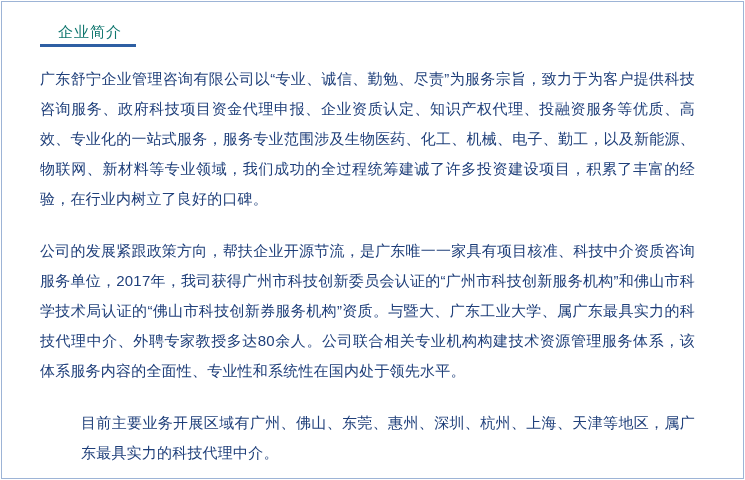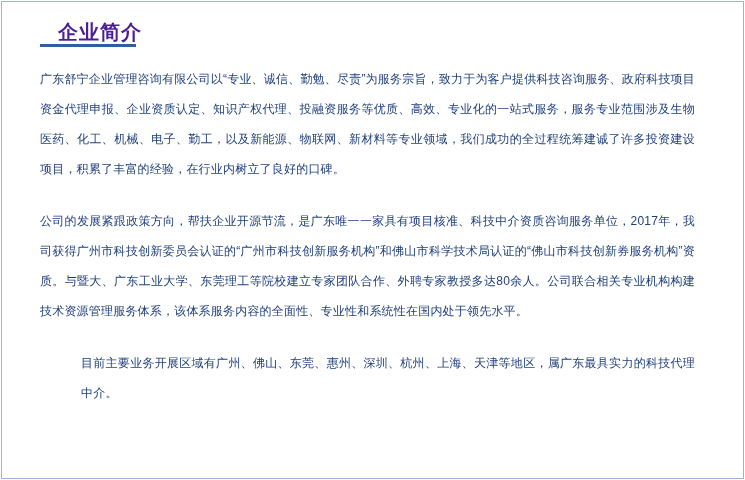--- a/index.html
+++ b/index.html
@@ -39,23 +39,23 @@
     box-sizing: border-box;
   }
   
   .section-title-wrap {
     position: relative;
     height: 26px;
     margin-bottom: 16px;
   }
   .section-title {
     display: inline-block;
-    font-size: 20px;
-    font-weight: bold;
-    color: #4c1d95;
+    font-size: 15px;
+    font-weight: normal;
+    color: #0f766e;
     letter-spacing: 1px;
     padding: 0 10px 3px 18px;
     line-height: 20px;
   }
   .title-underline {
     position: absolute;
     left: 0;
     top: 22px;
     width: 96px;
     height: 3px;
@@ -63,21 +63,21 @@
   }
   .title-underline-light {
     position: absolute;
     left: 96px;
     top: 23px;
     width: 0px;
     height: 2px;
     background: #c8d6ec;
   }
   .body-text {
-    font-size: 12px;
+    font-size: 15px;
     line-height: 30px;
     color: #1f3f7a;
     text-align: justify;
     text-justify: inter-ideograph;
     letter-spacing: 0.2px;
     margin: 0 0 22px 0;
     white-space: pre-wrap;
   }
   .body-text:last-child {
     margin-bottom: 0;
@@ -93,18 +93,18 @@
   <div class="content-area">
 
     <div class="section-title-wrap">
       <span class="section-title">企业简介</span>
       <div class="title-underline"></div>
       <div class="title-underline-light"></div>
     </div>
 
     <p class="body-text">广东舒宁企业管理咨询有限公司以“专业、诚信、勤勉、尽责”为服务宗旨，致力于为客户提供科技咨询服务、政府科技项目资金代理申报、企业资质认定、知识产权代理、投融资服务等优质、高效、专业化的一站式服务，服务专业范围涉及生物医药、化工、机械、电子、勤工，以及新能源、物联网、新材料等专业领域，我们成功的全过程统筹建诚了许多投资建设项目，积累了丰富的经验，在行业内树立了良好的口碑。</p>
 
-    <p class="body-text">公司的发展紧跟政策方向，帮扶企业开源节流，是广东唯一一家具有项目核准、科技中介资质咨询服务单位，2017年，我司获得广州市科技创新委员会认证的“广州市科技创新服务机构”和佛山市科学技术局认证的“佛山市科技创新券服务机构”资质。与暨大、广东工业大学、东莞理工等院校建立专家团队合作、外聘专家教授多达80余人。公司联合相关专业机构构建技术资源管理服务体系，该体系服务内容的全面性、专业性和系统性在国内处于领先水平。</p>
+    <p class="body-text">公司的发展紧跟政策方向，帮扶企业开源节流，是广东唯一一家具有项目核准、科技中介资质咨询服务单位，2017年，我司获得广州市科技创新委员会认证的“广州市科技创新服务机构”和佛山市科学技术局认证的“佛山市科技创新券服务机构”资质。与暨大、广东工业大学、属广东最具实力的科技代理中介、外聘专家教授多达80余人。公司联合相关专业机构构建技术资源管理服务体系，该体系服务内容的全面性、专业性和系统性在国内处于领先水平。</p>
 
     <p class="body-text">目前主要业务开展区域有广州、佛山、东莞、惠州、深圳、杭州、上海、天津等地区，属广东最具实力的科技代理中介。</p>
 
   </div>
 </div>
 
 </body></html>

